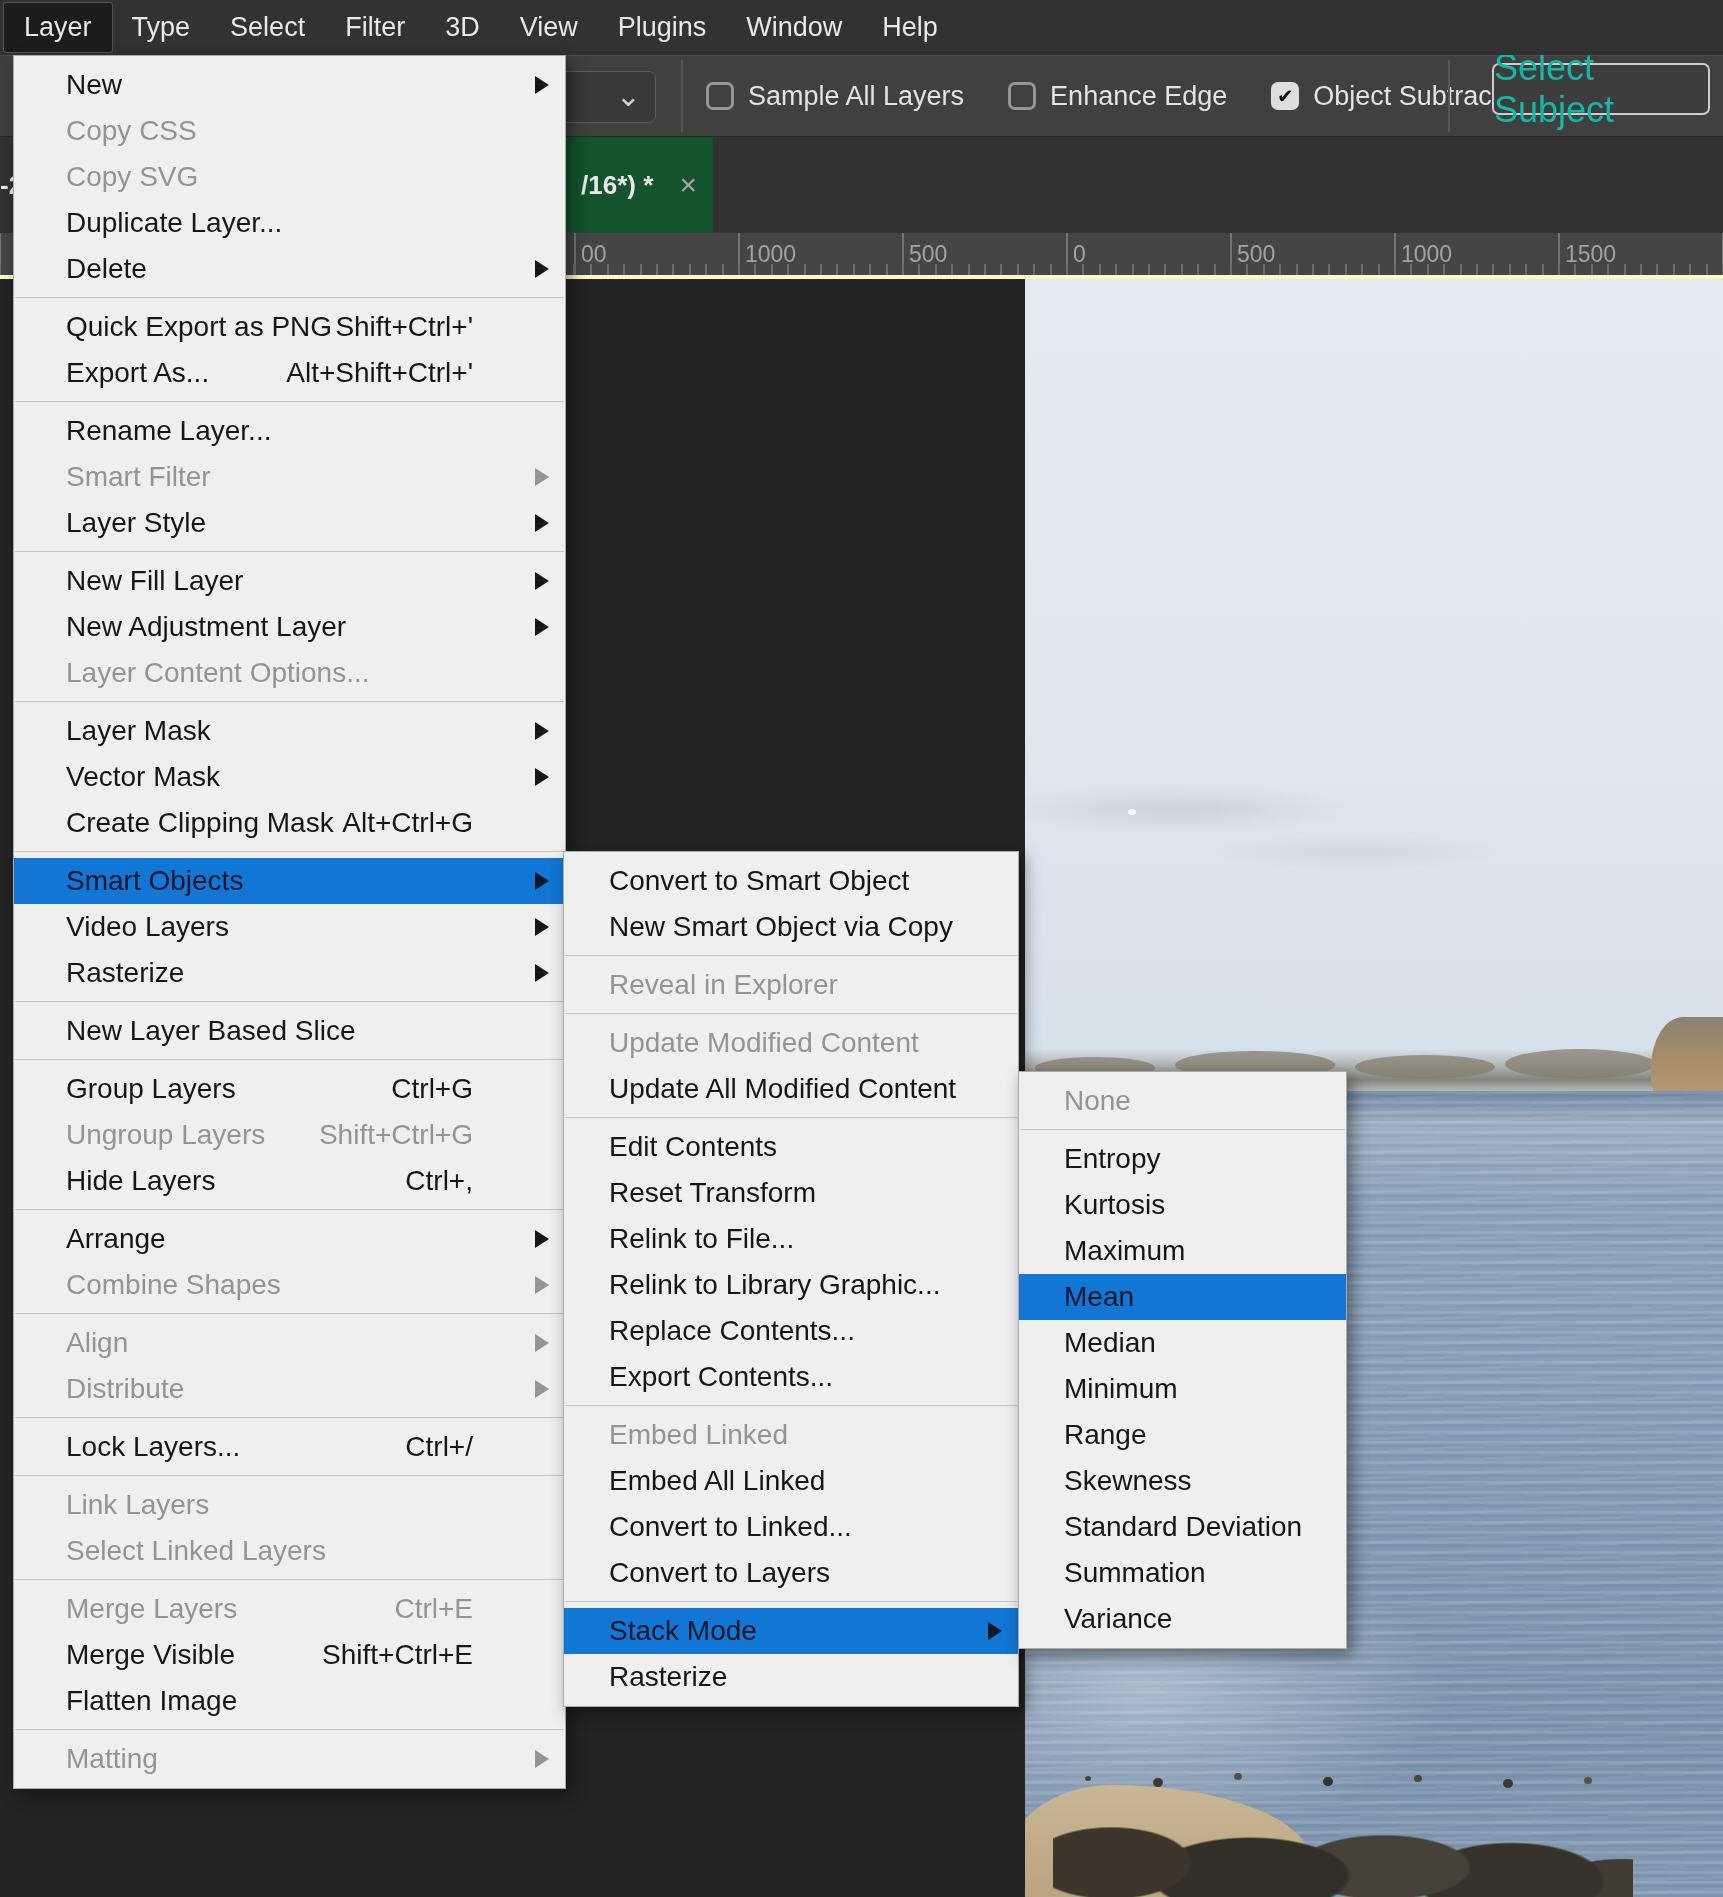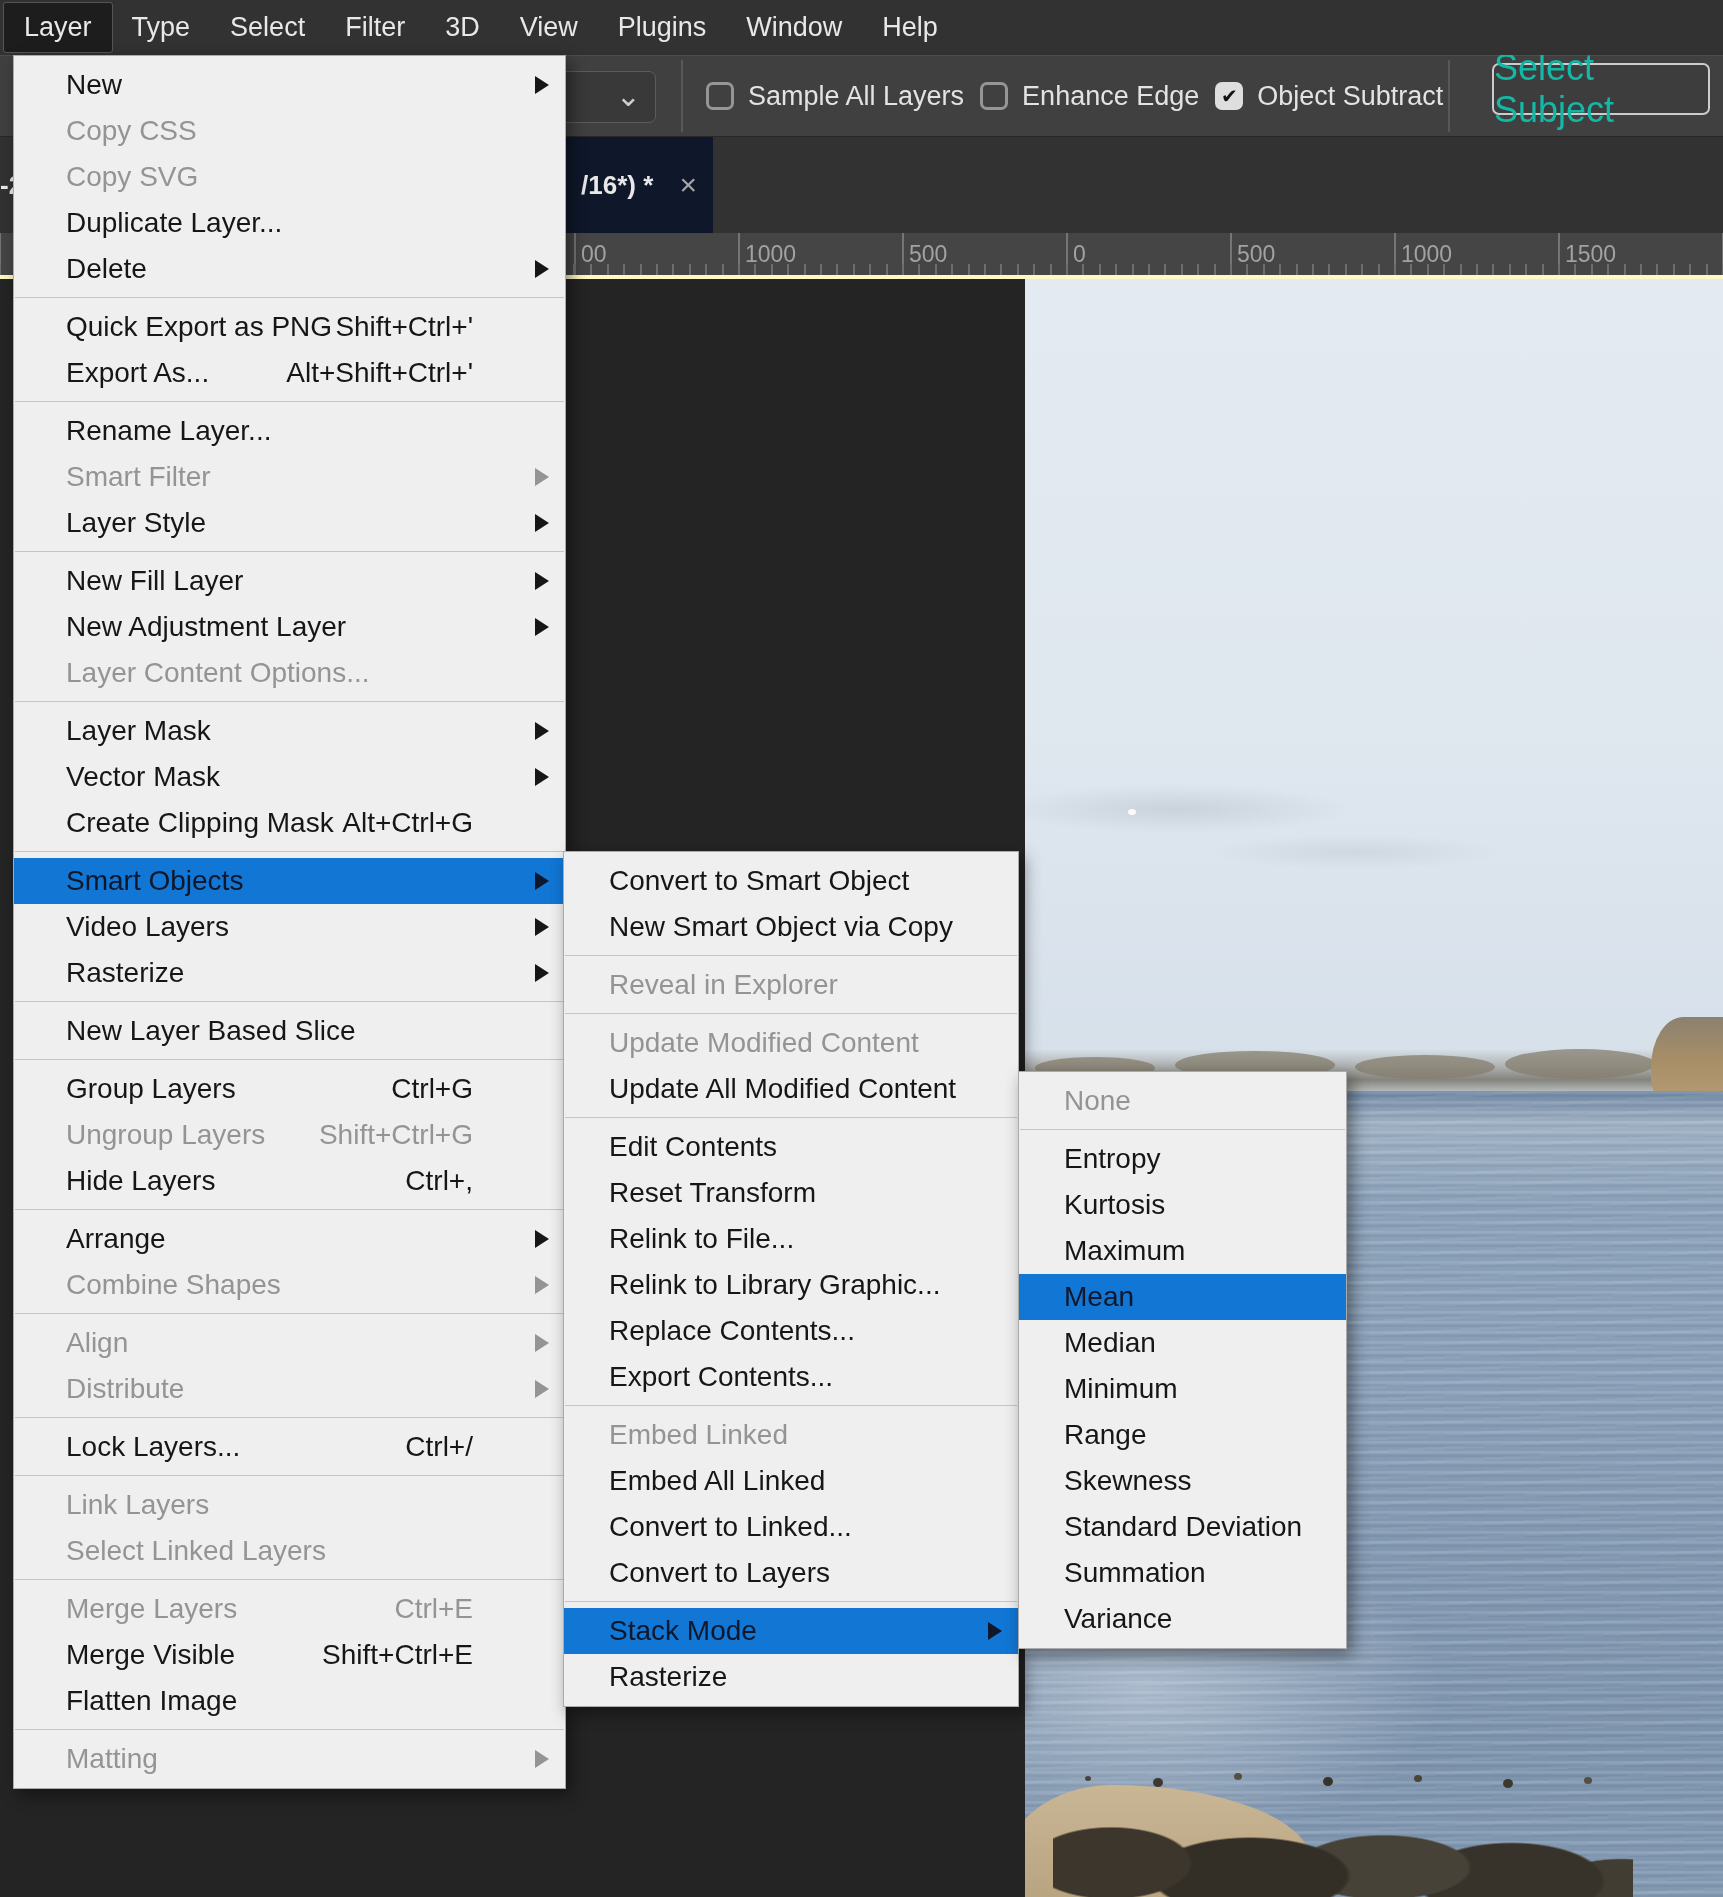--- a/index.html
+++ b/index.html
@@ -12,35 +12,35 @@
   .mbi { color:#e8e8e8; font-size:27px; padding:0 20px; height:49px; line-height:49px; border-radius:2px; }
   .mbi.act { background:#1d1d1d; outline:1px solid #555; }
 
   
   .optionsbar { position:absolute; left:0; top:55px; width:100%; height:82px; background:#404040;
                 border-top:1px solid #4e4e4e; border-bottom:1px solid #272727; z-index:4; }
   .combo { position:absolute; left:540px; top:15px; width:116px; height:52px; background:#393939;
            border:1px solid #5c5c5c; border-radius:7px; }
   .combo .chev { position:absolute; right:14px; top:6px; color:#cfcfcf; font-size:30px; }
   .odiv { position:absolute; top:4px; height:72px; width:2px; background:#585858; }
-  .opt-checks { position:absolute; left:706px; top:0; height:80px; display:flex; align-items:center; gap:16px; }
+  .opt-checks { position:absolute; left:706px; top:0; height:80px; display:flex; align-items:center; gap:44px; }
   .chk { display:flex; align-items:center; gap:14px; }
   .box { width:28px; height:28px; border:3px solid #969696; border-radius:7px; background:transparent;
          display:flex; align-items:center; justify-content:center; font-size:20px; color:#141414; }
   .box.on { background:#dedede; border-color:#dedede; }
   .cl { color:#e3e3e3; font-size:27px; white-space:nowrap; }
   .subject-btn { position:absolute; left:1492px; top:7px; width:218px; height:52px; background:#3d3d3d;
                  border:2px solid #cccccc; border-radius:7px; color:#14b8a6; font-size:36px;
                  display:flex; align-items:center; justify-content:center; }
 
   
   .tabbar { position:absolute; left:0; top:137px; width:100%; height:96px; background:#323232; z-index:3; }
   .tab-fragment { position:absolute; left:0; top:0; width:14px; height:100%; overflow:hidden;
                   color:#eaeaea; font-size:26px; font-weight:700; line-height:96px; }
-  .tab { position:absolute; left:565px; top:0; height:100%; width:148px; background:#0f172a;
+  .tab { position:absolute; left:565px; top:0; height:100%; width:148px; background:#14532d;
          display:flex; align-items:center; padding:0 16px; color:#e8e8e8; font-size:26px; font-weight:700; }
   .tab .tlabel { flex:1; white-space:nowrap; }
   .tab .close { color:#a6a6a6; font-weight:400; font-size:30px; margin-left:10px; }
 
   
   .ruler { position:absolute; left:0; top:233px; width:100%; height:46px; background:#454545;
            border-bottom:4px solid #fef9c3; z-index:2; }
   .ruler .minor { position:absolute; left:0; bottom:0; width:100%; height:11px;
         background:repeating-linear-gradient(90deg,#6d6d6d 0 2px,transparent 2px 16.4px);
         background-position:574px 0; }

